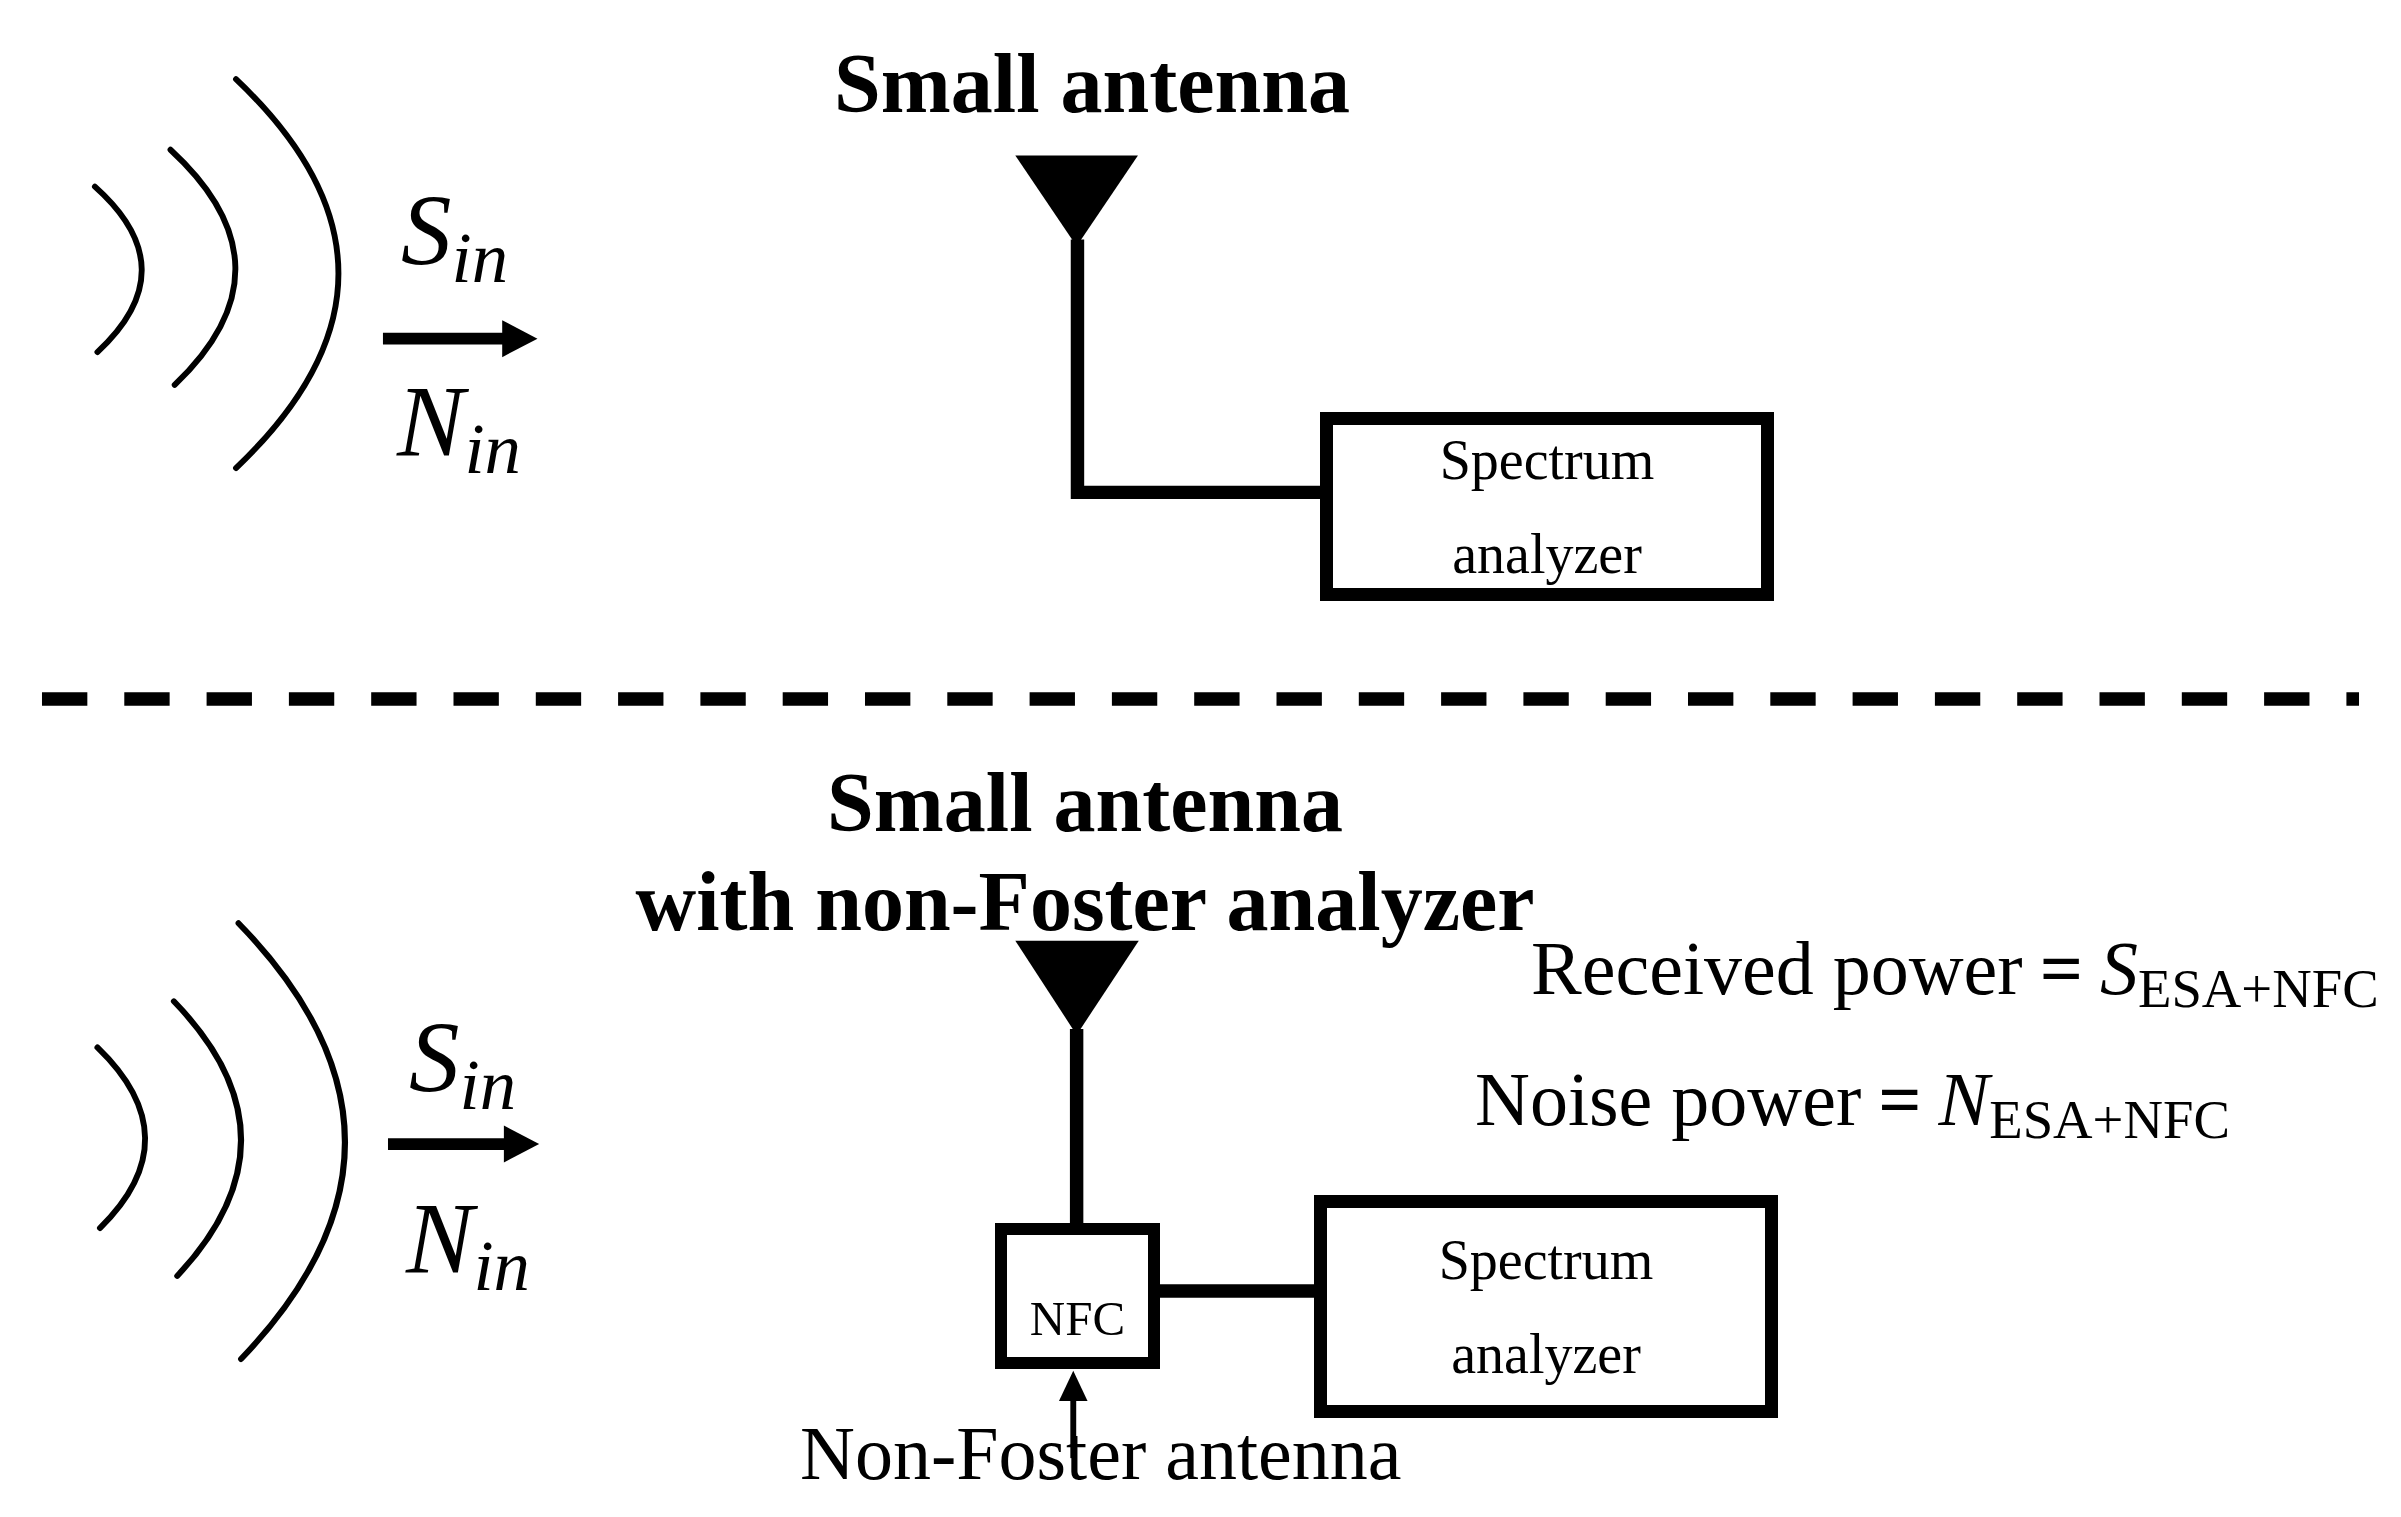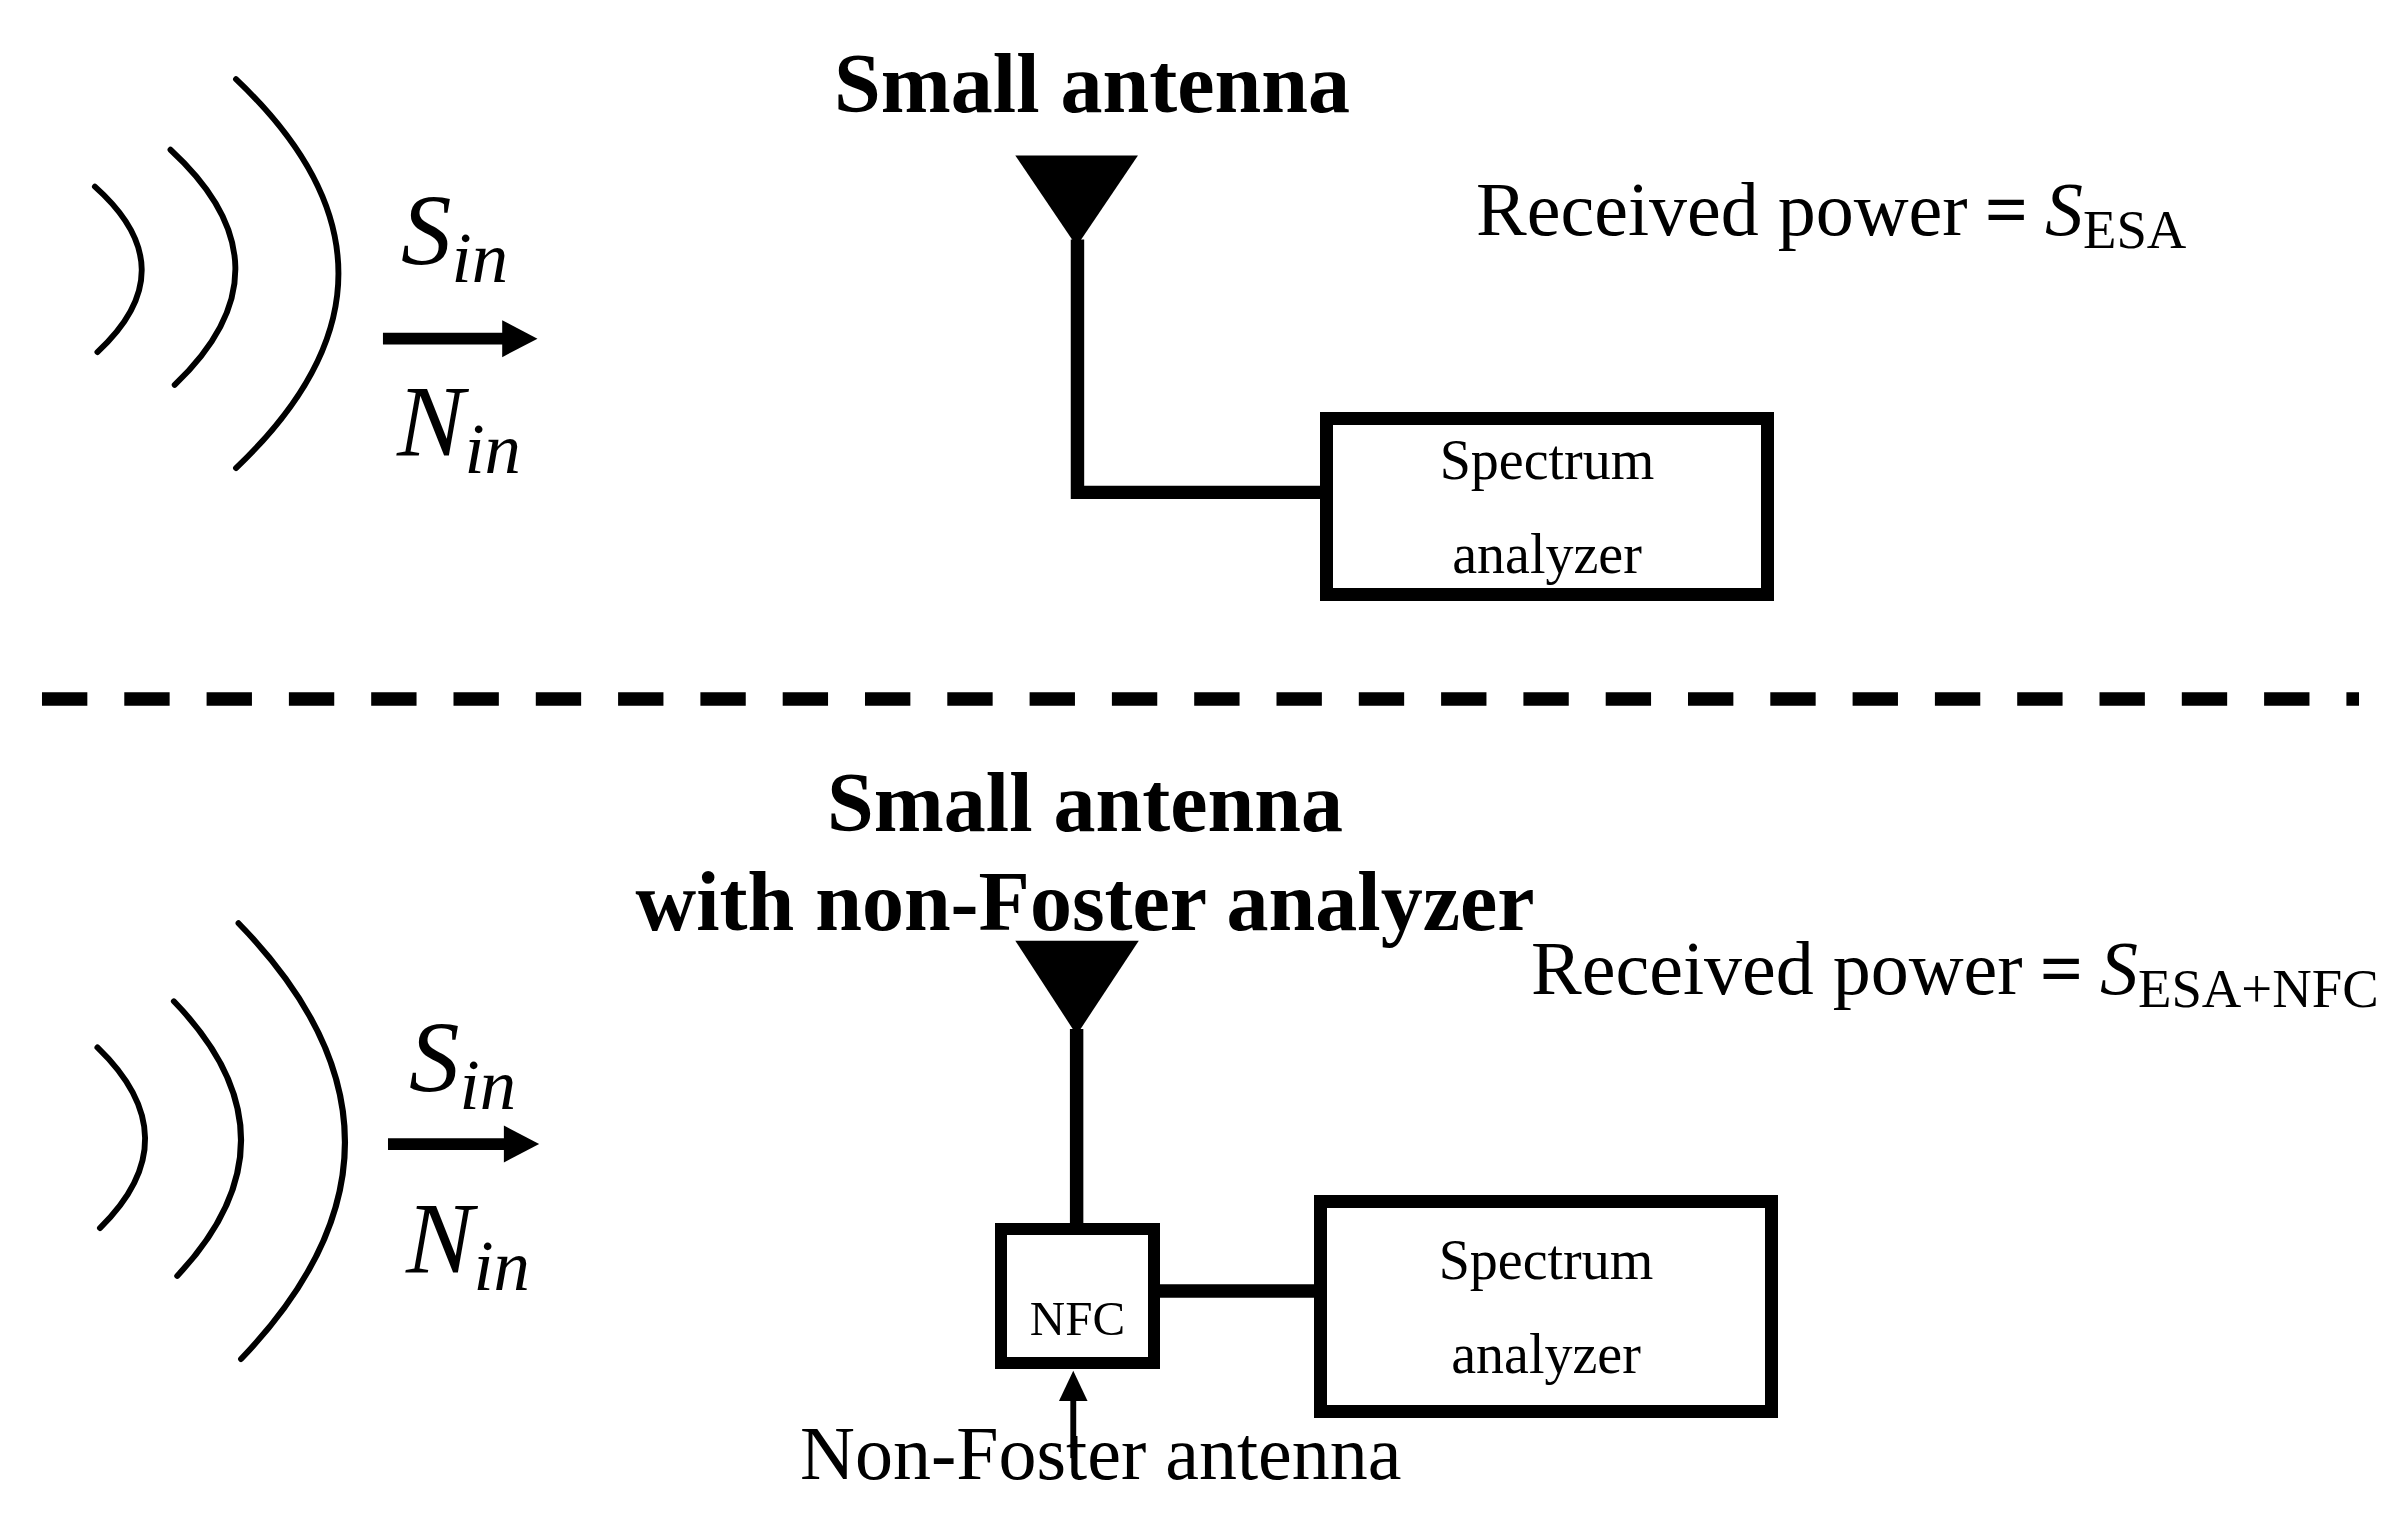--- a/index.html
+++ b/index.html
@@ -138,23 +138,20 @@
   <div class="txt title" style="left:1092px; top:42px;">Small antenna</div>
 
   <div class="txt wave-label" style="left:401px; top:181px;">
     <span>S</span><span class="sub">in</span>
   </div>
 
   <div class="txt wave-label" style="left:397px; top:372px;">
     <span>N</span><span class="sub">in</span>
   </div>
 
-  <div class="txt body-line" style="left:1476px; top:171px;">
-    <span>Received power</span><span class="eq">=</span><span class="math">S</span><span class="sub">ESA</span>
-  </div>
 
 
   <div class="box analyzer-box" style="left:1320px; top:412px; width:454px; height:189px;">
     <div class="bline">Spectrum</div>
     <div class="bline">analyzer</div>
   </div>
 
   <div class="txt title2" style="left:1085px; top:753px;">
     <div>Small antenna</div>
     <div>with non-Foster analyzer</div>
@@ -165,20 +162,23 @@
   </div>
 
   <div class="txt wave-label" style="left:406px; top:1189px;">
     <span>N</span><span class="sub">in</span>
   </div>
 
   <div class="txt body-line" style="left:1531px; top:930px;text-align:center;">
     <span>Received power</span><span class="eq">=</span><span class="math">S</span><span class="sub">ESA+NFC</span>
   </div>
 
+  <div class="txt body-line" style="left:1475px; top:1061px;">
+    <span>Noise power</span><span class="eq">=</span><span class="math">N</span><span class="sub">ESA+NFC</span>
+  </div>
 
   <div class="box nfc-box" style="left:995px; top:1223px; width:165px; height:146px;">
     <div class="nfc-label">NFC</div>
   </div>
 
   <div class="box analyzer-box" style="left:1314px; top:1195px; width:464px; height:223px;">
     <div class="bline">Spectrum</div>
     <div class="bline">analyzer</div>
   </div>
 

